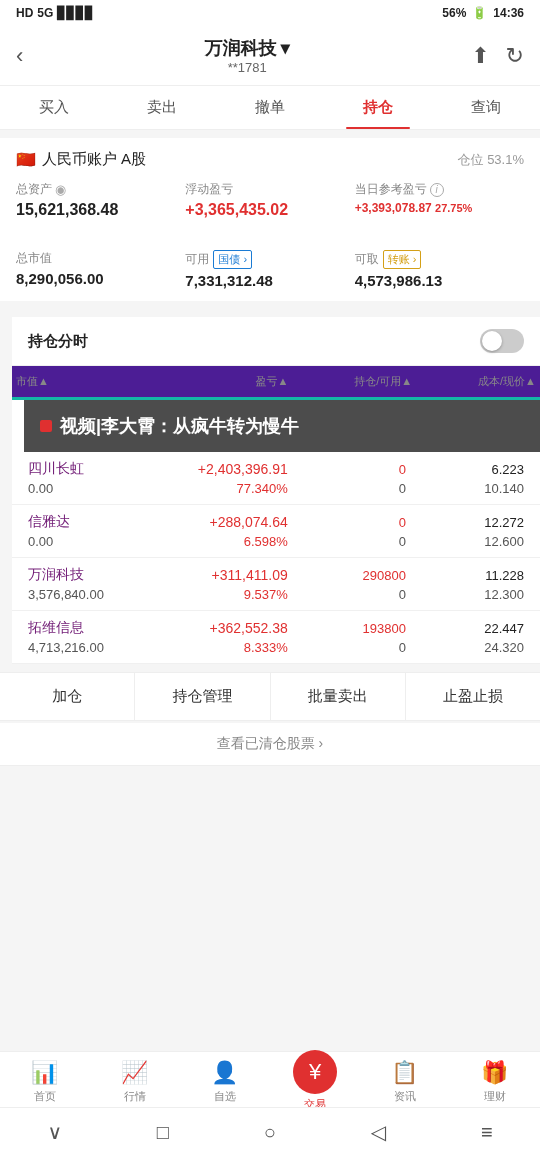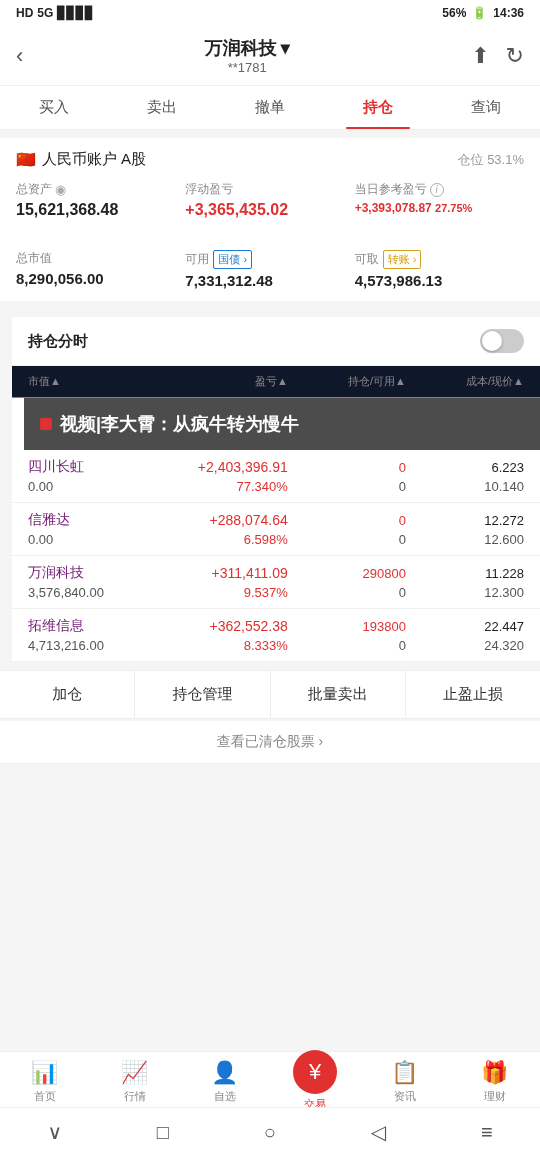--- a/index.html
+++ b/index.html
@@ -183,23 +183,23 @@
       border-radius: 50%;
       top: 2px;
       left: 2px;
       box-shadow: 0 1px 3px rgba(0,0,0,0.3);
     }
 
     
     .table-header {
       display: grid;
       grid-template-columns: 1fr 1.2fr 1fr 1fr;
-      padding: 8px 16px;
-      background: #0f172a;
-      border-bottom: 1px solid #14b8a6;
+      padding: 8px 4px;
+      background: #4c1d95;
+      border-bottom: 3px solid #14b8a6;
     }
     .th {
       font-size: 11px;
       color: #888;
       text-align: right;
     }
     .th:first-child { text-align: left; }
 
     
     .stock-item {

